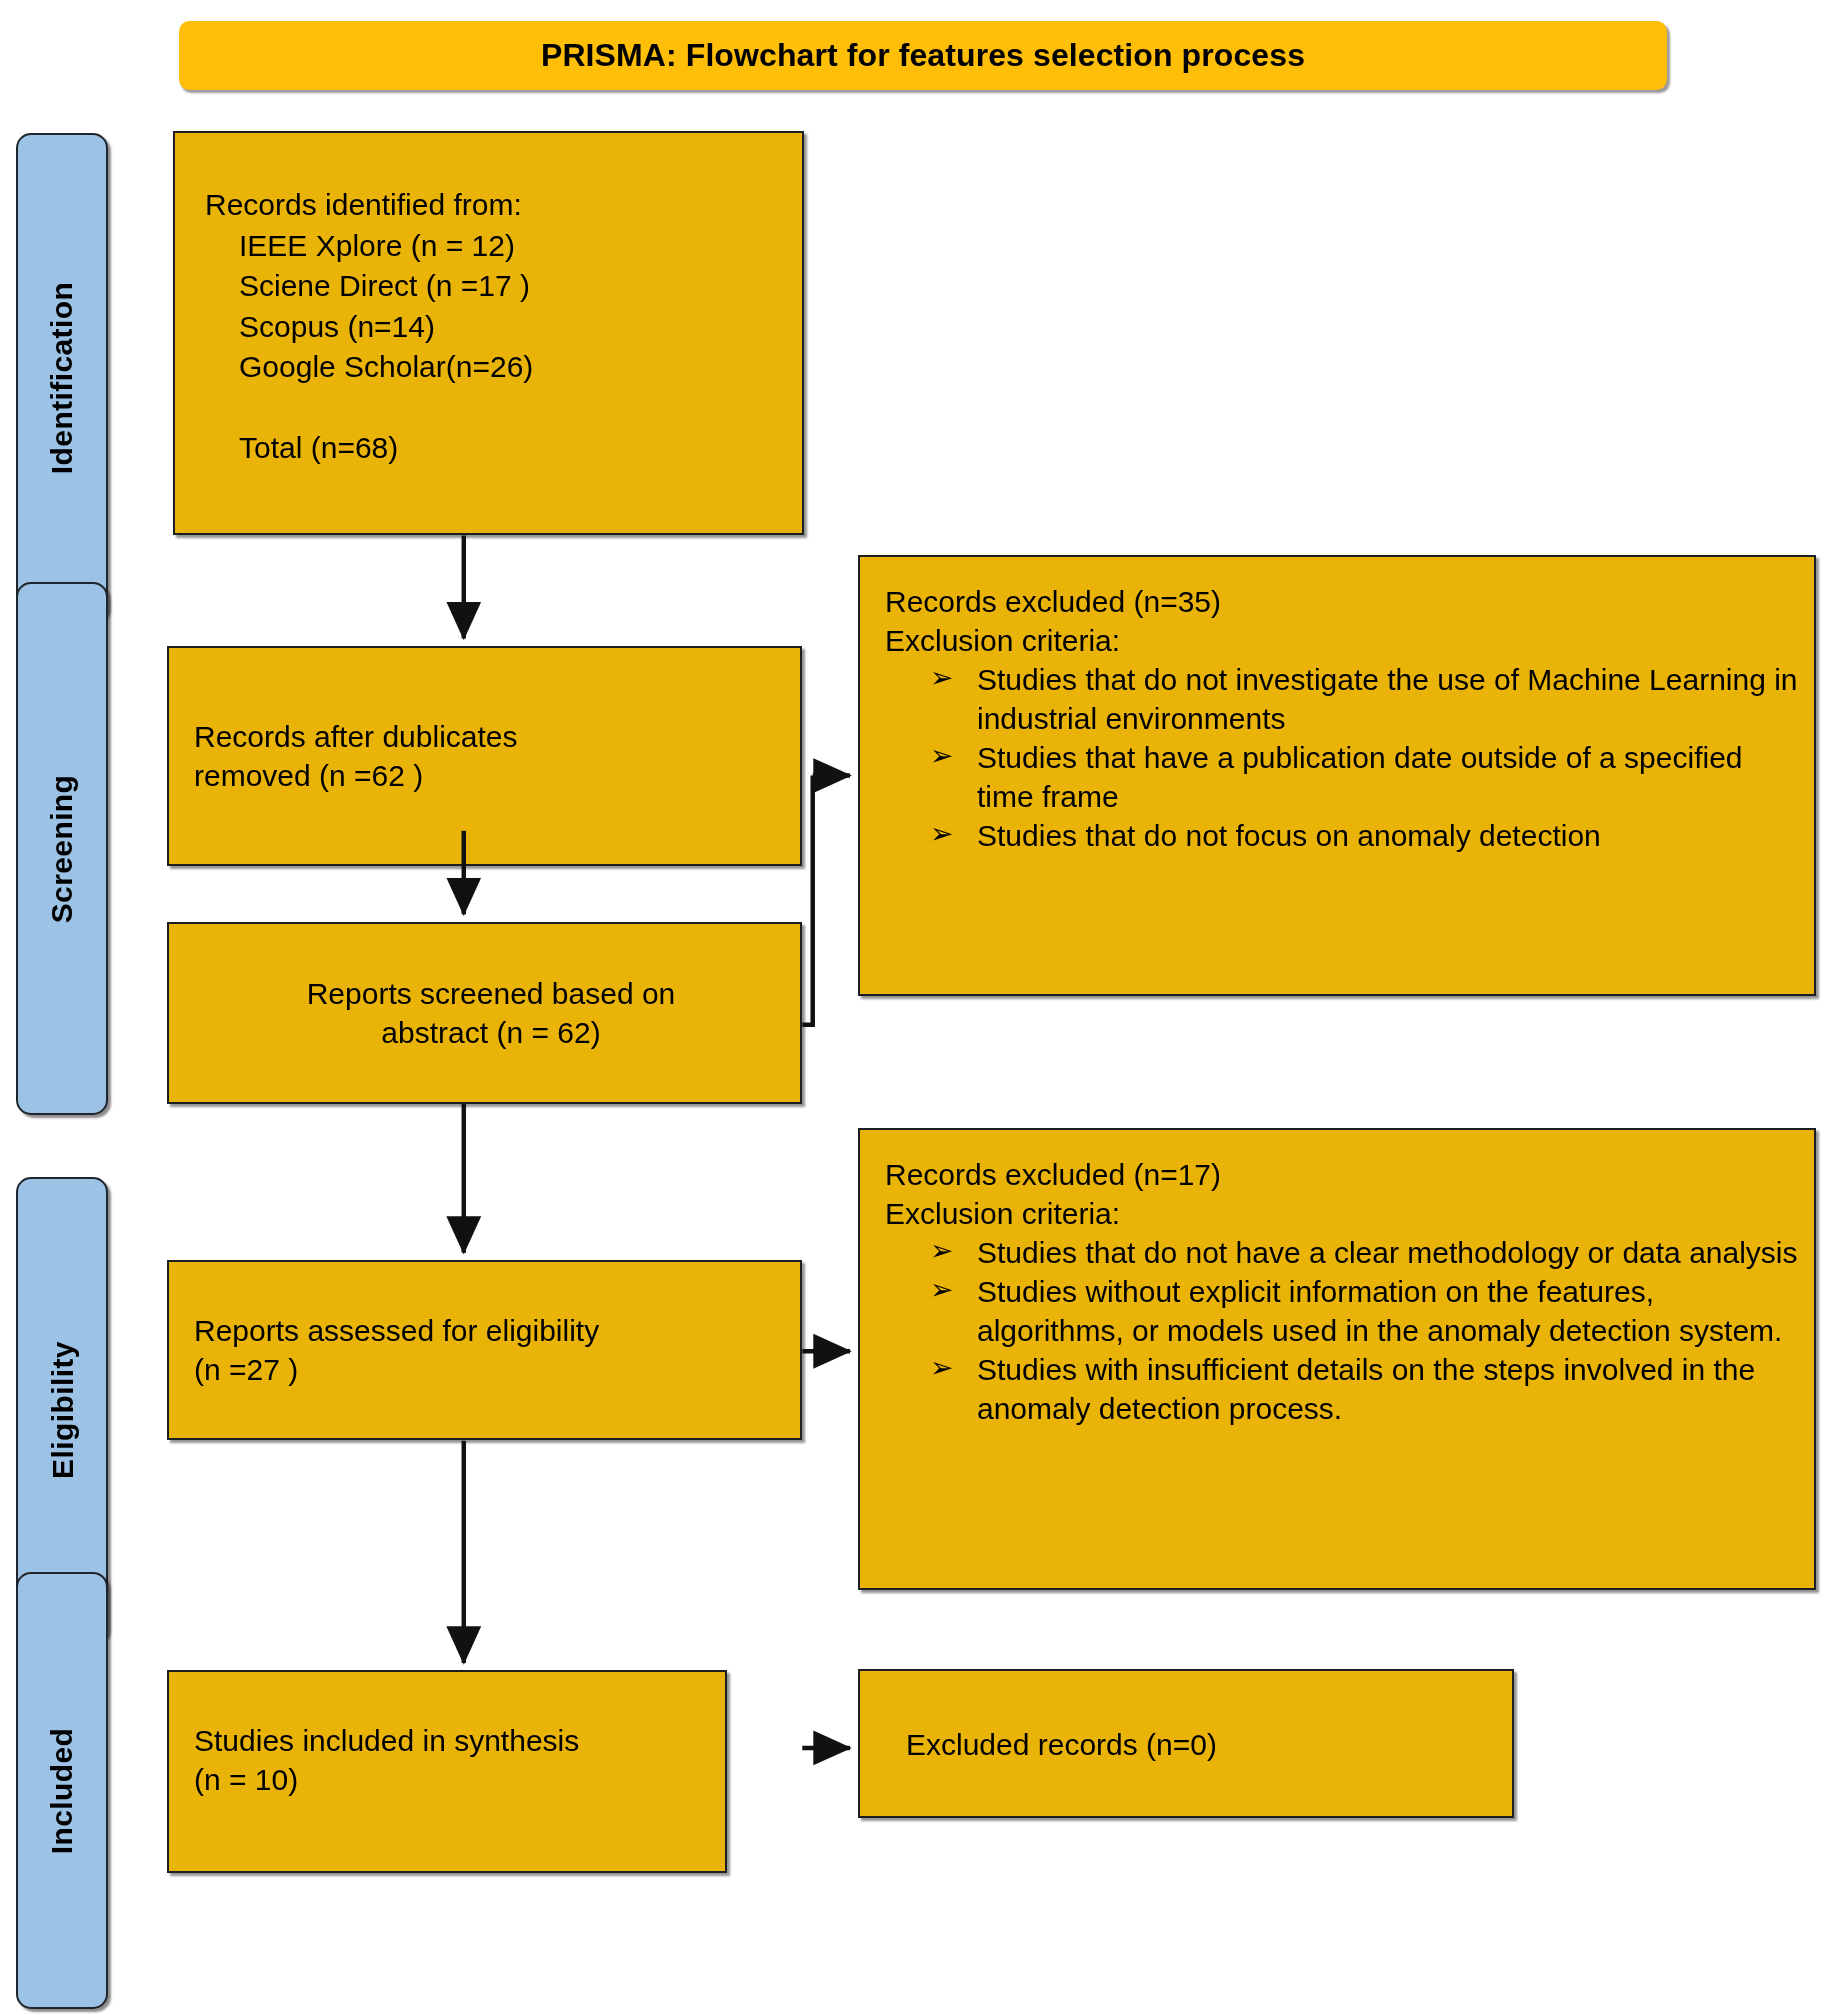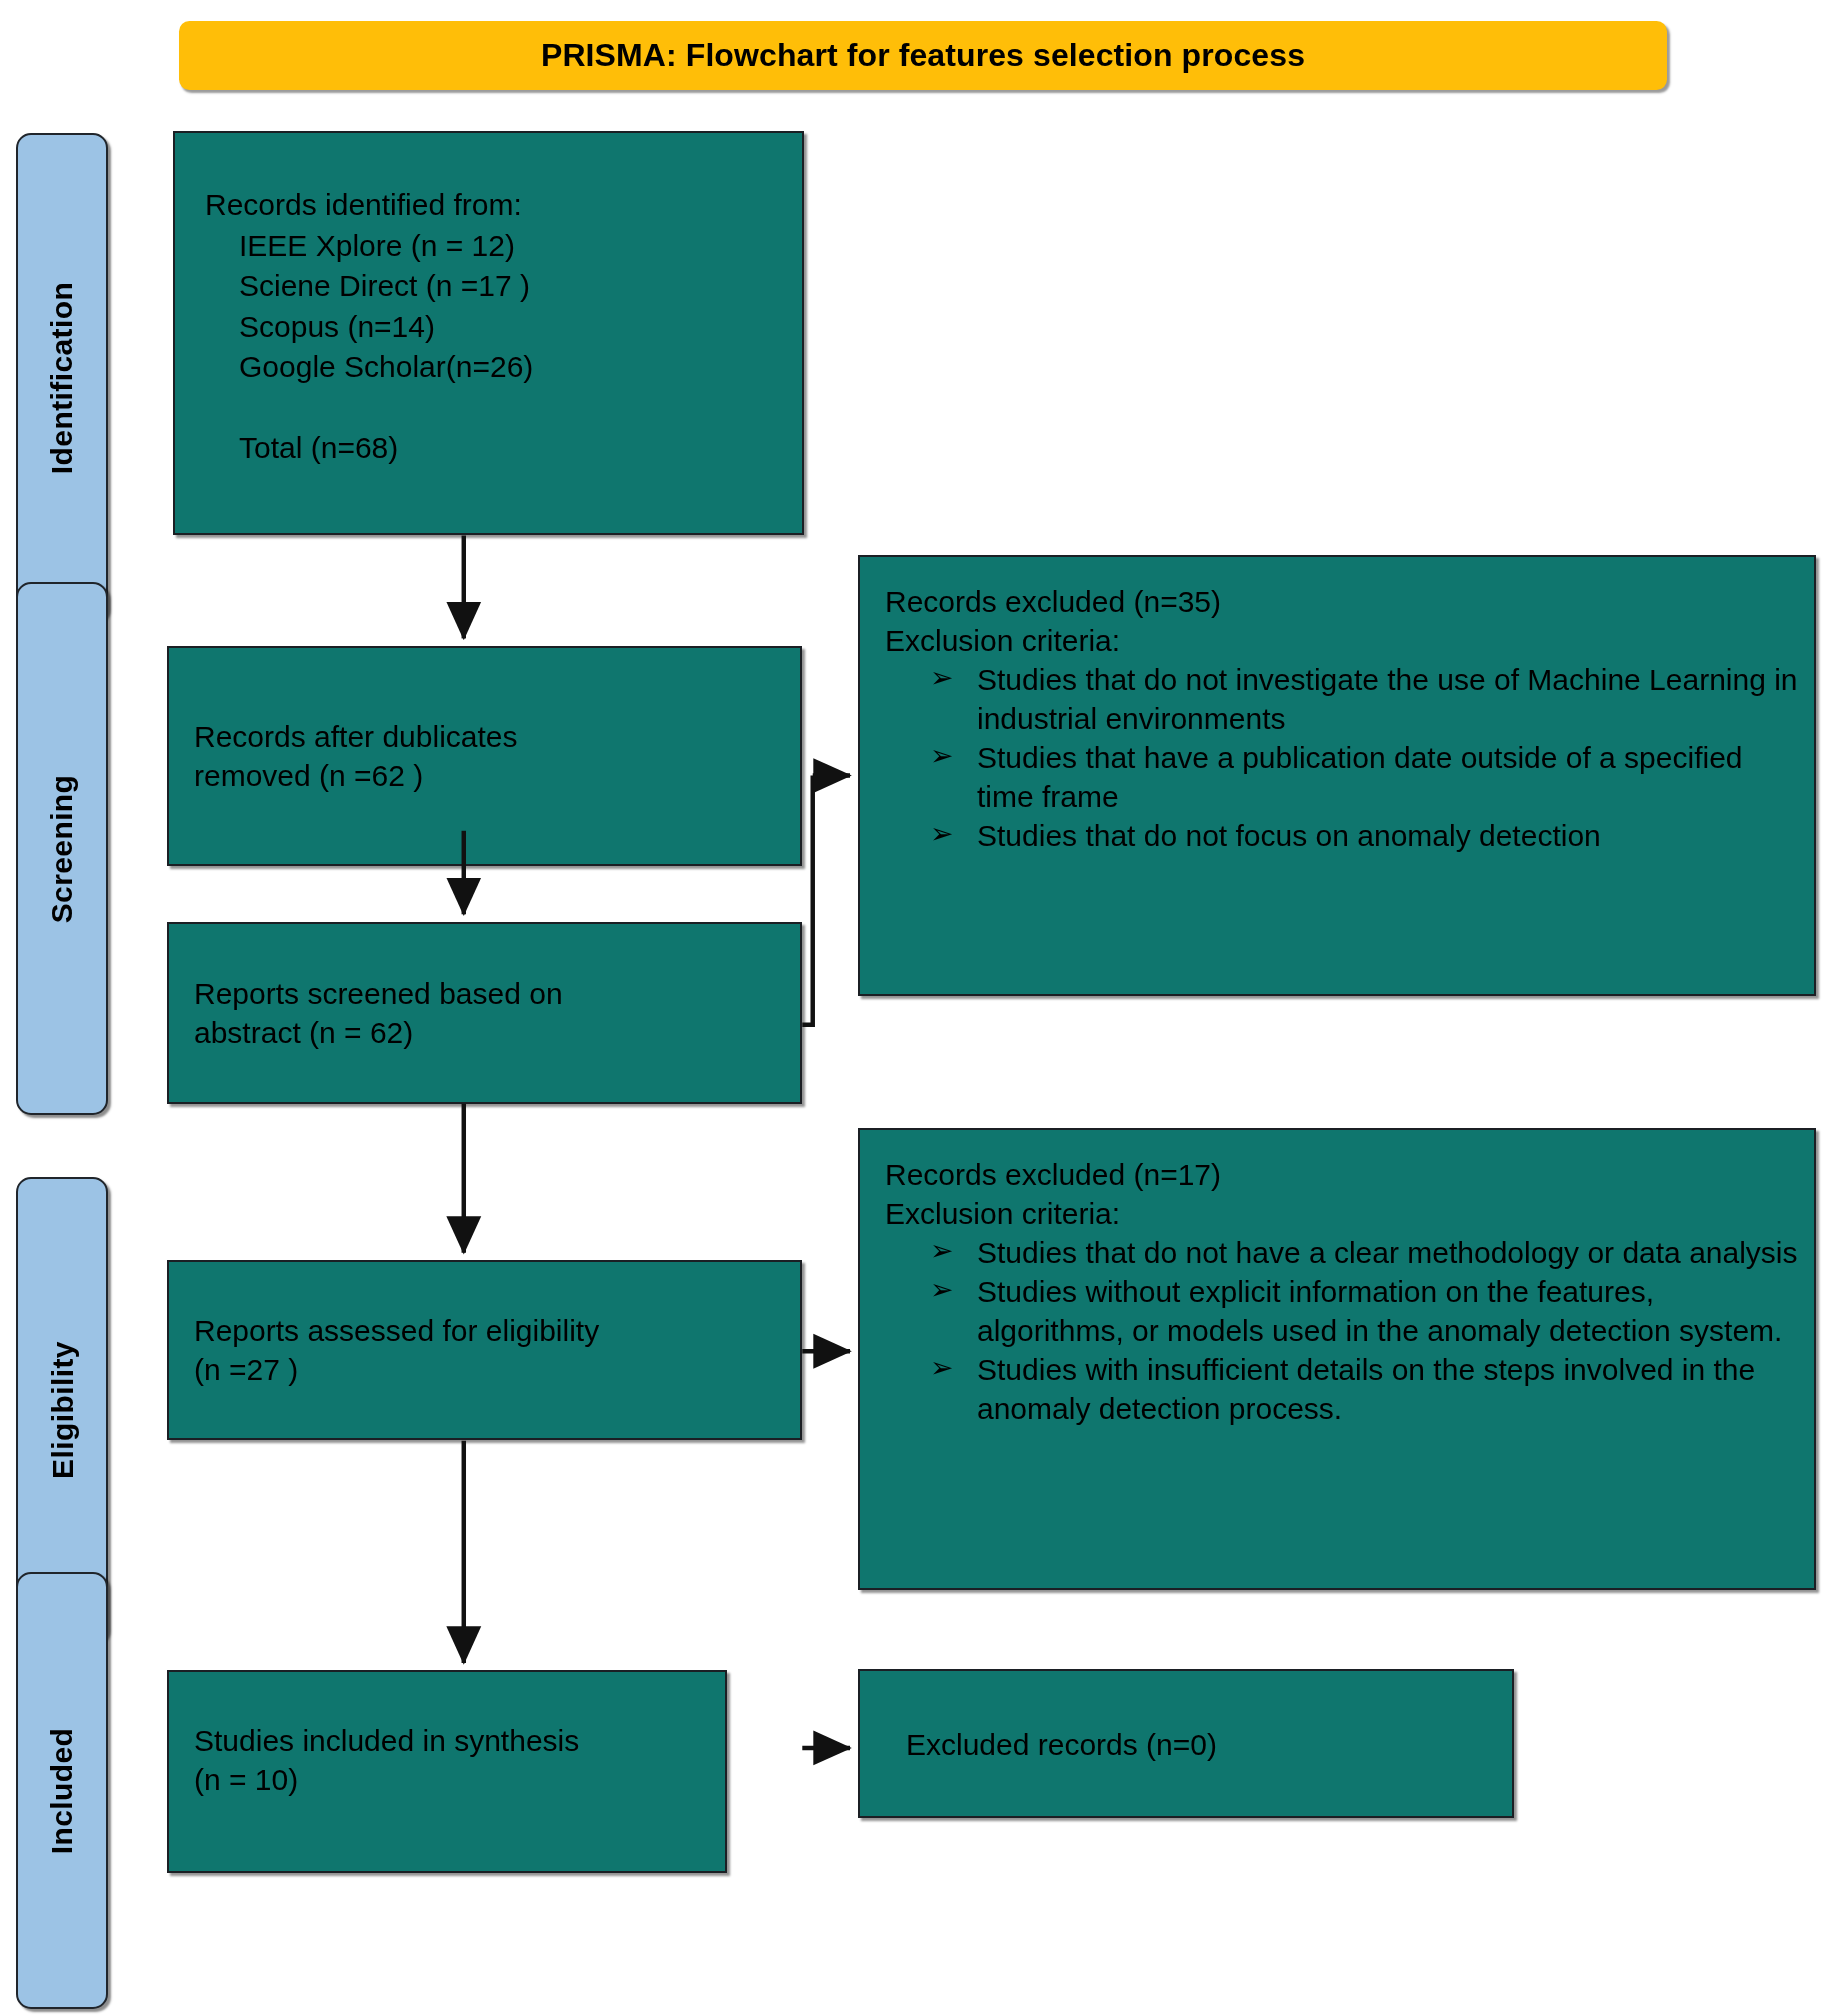--- a/index.html
+++ b/index.html
@@ -58,21 +58,21 @@
     white-space: nowrap;
     font-size: 30px;
     font-weight: bold;
     color: #000000;
     letter-spacing: 0.4px;
   }
 
   
   .flow-box {
     position: absolute;
-    background: #0f766e;
+    background: #eab308;
     border: 2.2px solid #1b1f24;
     box-shadow: 3px 3px 2.2px rgba(0,0,0,0.42);
     box-sizing: border-box;
   }
   .flow-box .box-body {
     padding: 0;
     font-size: 30px;
     line-height: 1.30;
     color: #000000;
   }
@@ -170,21 +170,21 @@
     </div>
   </div>
 
   <div class="flow-box" style="left:167px; top:646px; width:635px; height:220px;">
     <div class="box-body simple-body">
       <p>Records after dublicates</p>
       <p>removed (n =62 )</p>
     </div>
   </div>
 
-  <div class="flow-box" style="left:167px; top:922px; width:635px; height:182px;">
+  <div class="flow-box" style="left:167px; top:922px; width:635px; height:182px;text-align:center;">
     <div class="box-body simple-body">
       <p>Reports screened based on</p>
       <p>abstract (n = 62)</p>
     </div>
   </div>
 
   <div class="flow-box" style="left:167px; top:1260px; width:635px; height:180px;">
     <div class="box-body simple-body">
       <p>Reports assessed for eligibility</p>
       <p>(n =27 )</p>

